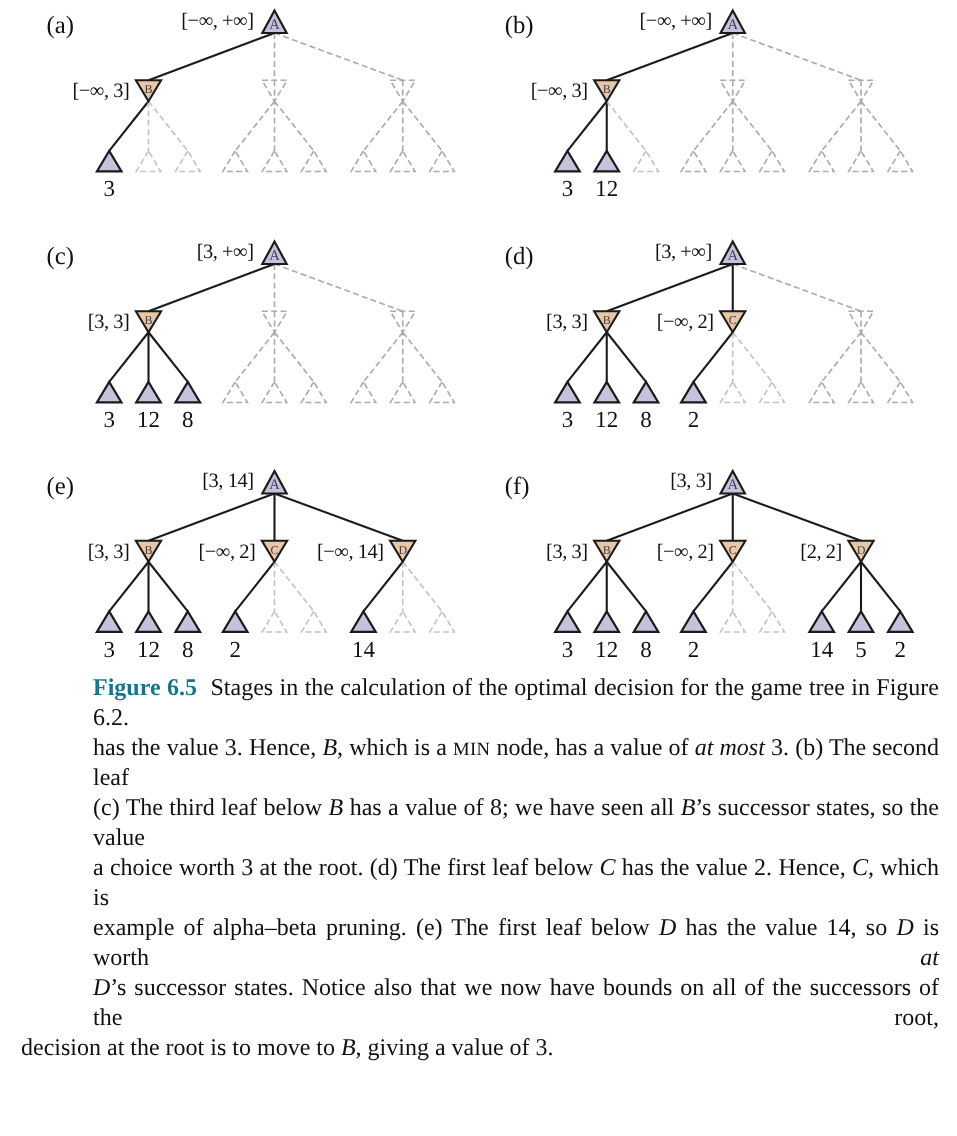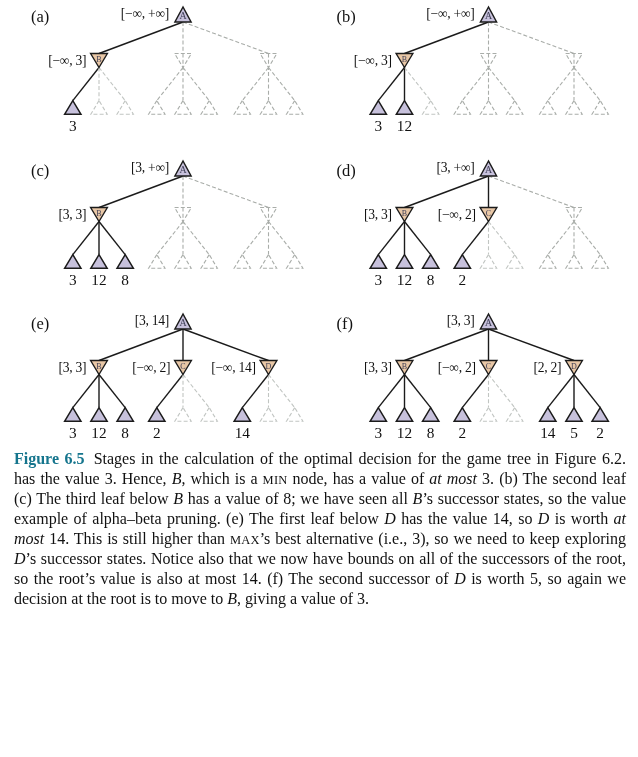--- a/index.html
+++ b/index.html
@@ -2,21 +2,21 @@
 <html><head>
 <meta charset="utf-8">
 <style>
   html, body { margin: 0; padding: 0; background: #ffffff; }
   body { width: 638px; height: 757px; overflow: hidden;
          font-family: "Liberation Serif", serif; }
   svg text { font-family: "Liberation Serif", serif; }
   .cap { position: absolute; left: 14px; top: 449px; width: 612px;
           font-size: 16px; line-height: 20px; color: #111; }
   .cl { white-space: nowrap; }
-  .cl.just { white-space: normal; text-align: justify; text-align-last: justify; }
+  .cl.just { white-space: normal; text-align: justify; text-align-last: justify; margin-left: 48px; }
   .fig { color: #15758d; font-weight: bold; }
   .figgap { display: inline-block; width: 9px; }
   .sc { font-size: 0.78em; letter-spacing: 0.2px; line-height: 0; font-family: Liberation Serif, serif; }
 </style>
 </head>
 <body>
 <svg width="638" height="449" viewBox="0 0 638 449" font-family="&quot;Liberation Serif&quot;, serif">
 <g transform="translate(0.0,0.0)">
 <line x1="183.0" y1="22.0" x2="99.0" y2="53.5" stroke="#1b1b1b" stroke-width="1.4"></line>
 <line x1="99.0" y1="67.5" x2="72.8" y2="100.6" stroke="#1b1b1b" stroke-width="1.4"></line>
@@ -239,19 +239,18 @@
 <text x="255.7" y="64.7" font-size="13.6" text-anchor="end" fill="#111" letter-spacing="-0.3">[2, 2]</text>
 <text x="242.3" y="130.8" font-size="15.3" text-anchor="middle" fill="#111">14</text>
 <text x="268.5" y="130.8" font-size="15.3" text-anchor="middle" fill="#111">5</text>
 <text x="294.7" y="130.8" font-size="15.3" text-anchor="middle" fill="#111">2</text>
 </g>
 </svg>
 <div class="cap">
 <div class="cl just"><span class="fig">Figure 6.5</span><span class="figgap"></span>Stages in the calculation of the optimal decision for the game tree in Figure 6.2.</div>
 <div class="cl just">has the value 3. Hence, <i>B</i>, which is a <span class="sc">MIN</span> node, has a value of <i>at most</i> 3. (b) The second leaf</div>
 <div class="cl just">(c) The third leaf below <i>B</i> has a value of 8; we have seen all <i>B</i>’s successor states, so the value</div>
+<div class="cl just">a choice worth 3 at the root. (d) The first leaf below <i>C</i> has the value 2. Hence, <i>C</i>, which is</div>
 <div class="cl just">example of alpha–beta pruning. (e) The first leaf below <i>D</i> has the value 14, so <i>D</i> is worth <i>at</i></div>
-<div class="cl just"><i>most</i> 14. This is still higher than <span class="sc">MAX</span>’s best alternative (i.e., 3), so we need to keep exploring</div>
 <div class="cl just"><i>D</i>’s successor states. Notice also that we now have bounds on all of the successors of the root,</div>
-<div class="cl just">so the root’s value is also at most 14. (f) The second successor of <i>D</i> is worth 5, so again we</div>
 <div class="cl">decision at the root is to move to <i>B</i>, giving a value of 3.</div>
 </div>
 
 
 </body></html>

